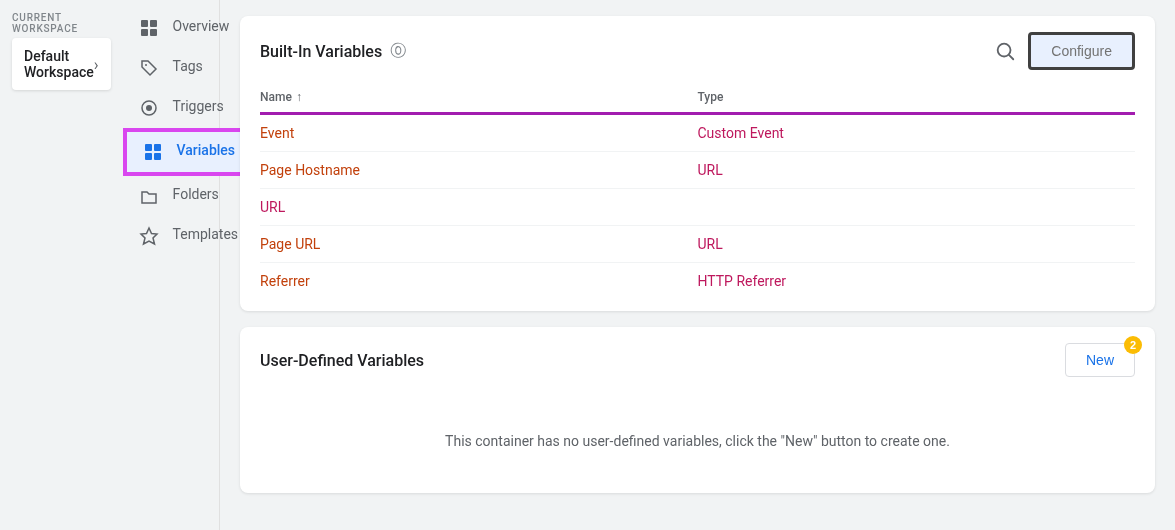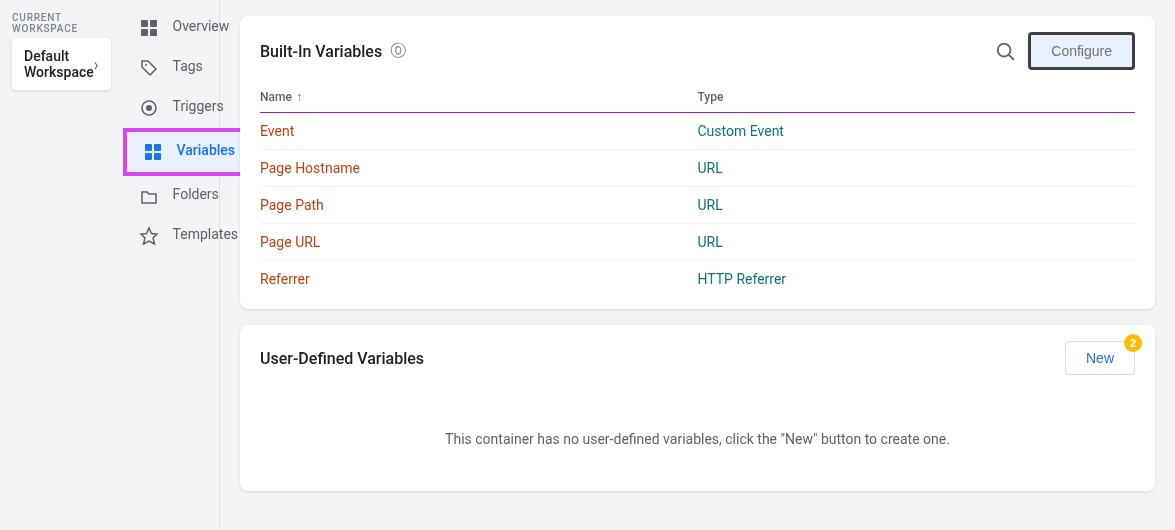--- a/index.html
+++ b/index.html
@@ -184,21 +184,21 @@
 
     
     .table-container {
       padding: 0 20px 12px 20px;
     }
 
     .table-header {
       display: grid;
       grid-template-columns: 1fr 1fr;
       padding: 8px 0;
-      border-bottom: 1px solid #a21caf;
+      border-bottom: 3px solid #a21caf;
     }
 
     .table-header-cell {
       font-size: 12px;
       font-weight: 500;
       color: #5f6368;
       display: flex;
       align-items: center;
       gap: 4px;
     }
@@ -220,21 +220,21 @@
     }
 
     .table-cell-name {
       font-size: 14px;
       color: #c2410c;
       cursor: pointer;
     }
 
     .table-cell-type {
       font-size: 14px;
-      color: #0f766e;
+      color: #be185d;
     }
 
     
     .card-header-udv {
       display: flex;
       align-items: center;
       justify-content: space-between;
       padding: 16px 20px;
     }
 
@@ -387,21 +387,20 @@
         <div class="table-cell-name">Event</div>
         <div class="table-cell-type">Custom Event</div>
       </div>
 
       <div class="table-row">
         <div class="table-cell-name">Page Hostname</div>
         <div class="table-cell-type">URL</div>
       </div>
 
       <div class="table-row">
-        <div class="table-cell-name">Page Path</div>
         <div class="table-cell-type">URL</div>
       </div>
 
       <div class="table-row">
         <div class="table-cell-name">Page URL</div>
         <div class="table-cell-type">URL</div>
       </div>
 
       <div class="table-row">
         <div class="table-cell-name">Referrer</div>

